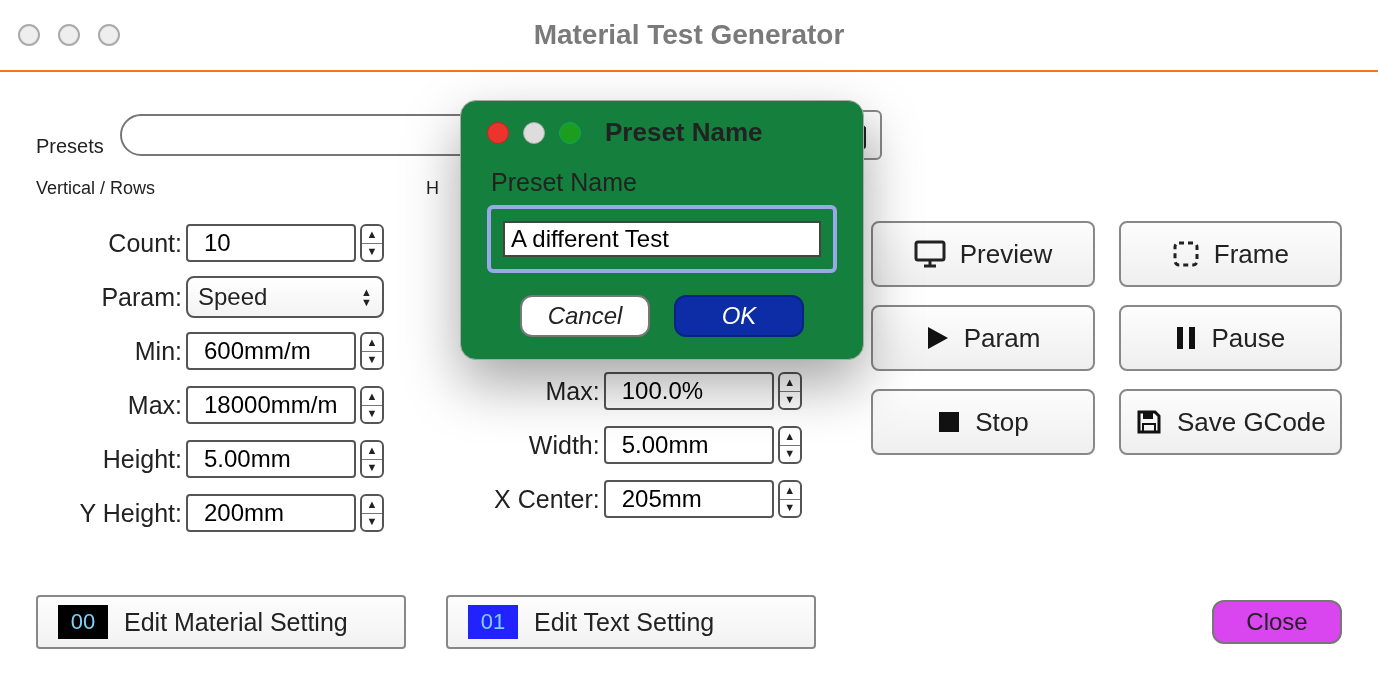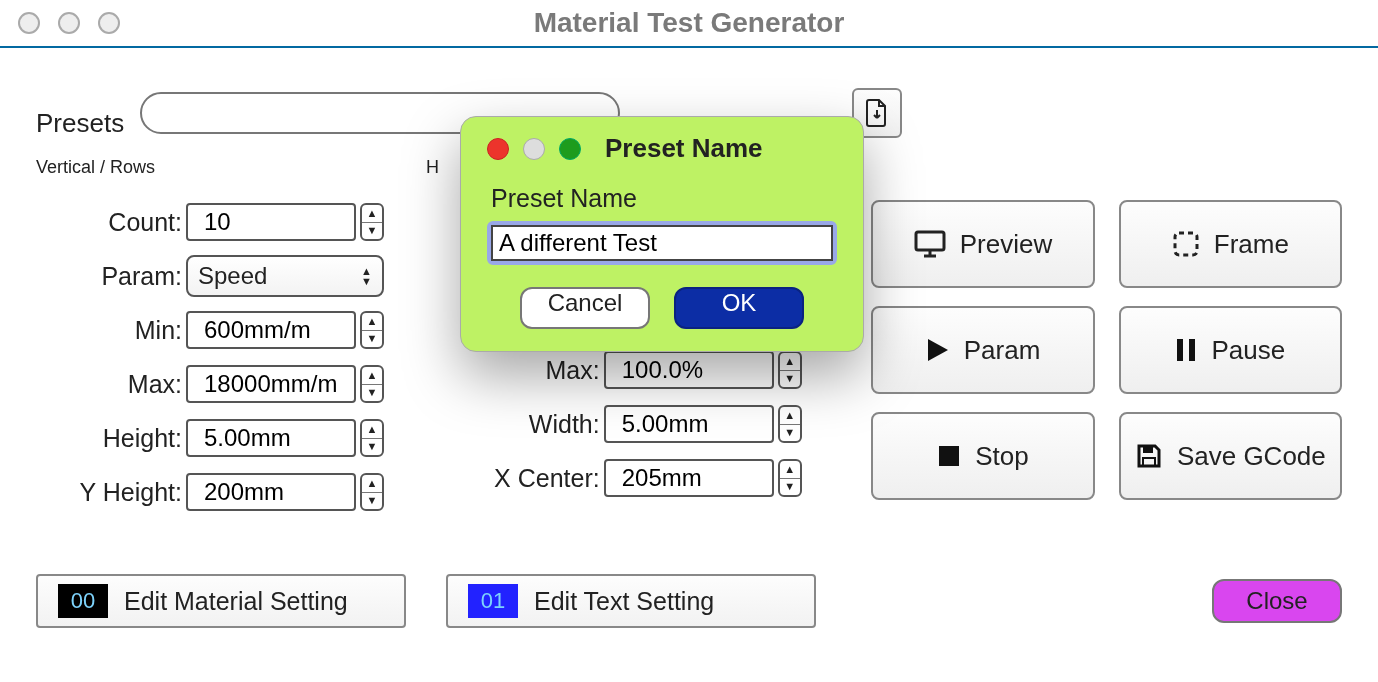--- a/index.html
+++ b/index.html
@@ -8,22 +8,22 @@
     font-family: -apple-system, "Helvetica Neue", Arial, sans-serif;
     background: #fff;
     width: 1378px;
     height: 682px;
     overflow: hidden;
     position: relative;
     font-size: 24px;
     color: #222;
   }
   .titlebar {
-    height: 48px;
-    border-bottom: 2px solid #0369a1;
+    height: 72px;
+    border-bottom: 2px solid #f97316;
     display: flex;
     align-items: center;
     position: relative;
   }
   .traffic {
     display: flex;
     gap: 18px;
     margin-left: 18px;
   }
   .tl {
@@ -42,21 +42,21 @@
   .window-body {
     padding: 38px 36px 30px 36px;
     position: relative;
   }
   .preset-row {
     display: flex;
     align-items: center;
     gap: 16px;
     margin-bottom: 18px;
   }
-  .preset-label { font-size: 26px; margin-top: 22px; }
+  .preset-label { font-size: 20px; margin-top: 22px; }
   .preset-combo {
     flex: 0 0 480px;
     height: 42px;
     border: 2px solid #777;
     border-radius: 22px;
     background: #fff;
   }
   .iconbtn {
     width: 50px; height: 50px;
     border: 2px solid #888;
@@ -125,21 +125,21 @@
     font-size: 11px; line-height: 10px;
   }
   .laser-grid {
     display: grid;
     grid-template-columns: 1fr 1fr;
     gap: 18px 24px;
   }
   .bigbtn {
     border: 2px solid #888;
     border-radius: 8px;
-    height: 88px;
+    height: 66px;
     display: flex;
     align-items: center;
     justify-content: center;
     gap: 14px;
     background: linear-gradient(#fdfdfd,#efefef);
     font-size: 26px;
   }
   .bottom-row {
     display: flex;
     align-items: center;
@@ -172,23 +172,23 @@
     border-radius: 12px;
     display: flex; align-items: center; justify-content: center;
     font-size: 24px;
     background: #d946ef;
   }
 
   
   .modal {
     position: absolute;
     left: 460px;
-    top: 116px;
+    top: 100px;
     width: 404px;
-    background: #bef264;
+    background: #15803d;
     border: 1px solid #aaa;
     border-radius: 16px;
     box-shadow: 0 24px 56px rgba(0,0,0,0.35);
     padding: 16px 26px 22px 26px;
     z-index: 50;
   }
   .modal-titlebar {
     display: flex;
     align-items: center;
     gap: 14px;
@@ -203,41 +203,42 @@
     font-size: 26px;
     margin-left: 10px;
   }
   .modal-label {
     font-size: 25px;
     margin: 14px 0 8px 4px;
   }
   .modal-input-wrap {
     border: 4px solid #99a8e8;
     border-radius: 6px;
-    padding: 0;
+    padding: 12px;
   }
   .modal-input {
     width: 100%;
     height: 36px;
     border: 2px solid #444;
     font-size: 24px;
     padding: 0 6px;
     background: #fff;
   }
   .modal-btns {
     display: flex;
     justify-content: center;
     gap: 24px;
     margin-top: 22px;
   }
   .mbtn {
     width: 130px; height: 42px;
     border-radius: 12px;
-    display: flex; justify-content: center;
-    font-size: 24px;
+    display: flex; align-items: center; justify-content: center;
+    font-size: 24px;
+    font-style: italic;
   }
   .mbtn.cancel {
     background: #fff;
     border: 2px solid #777;
   }
   .mbtn.ok {
     background: #0c2da5;
     color: #fff;
     border: 2px solid #0a2380;
   }

